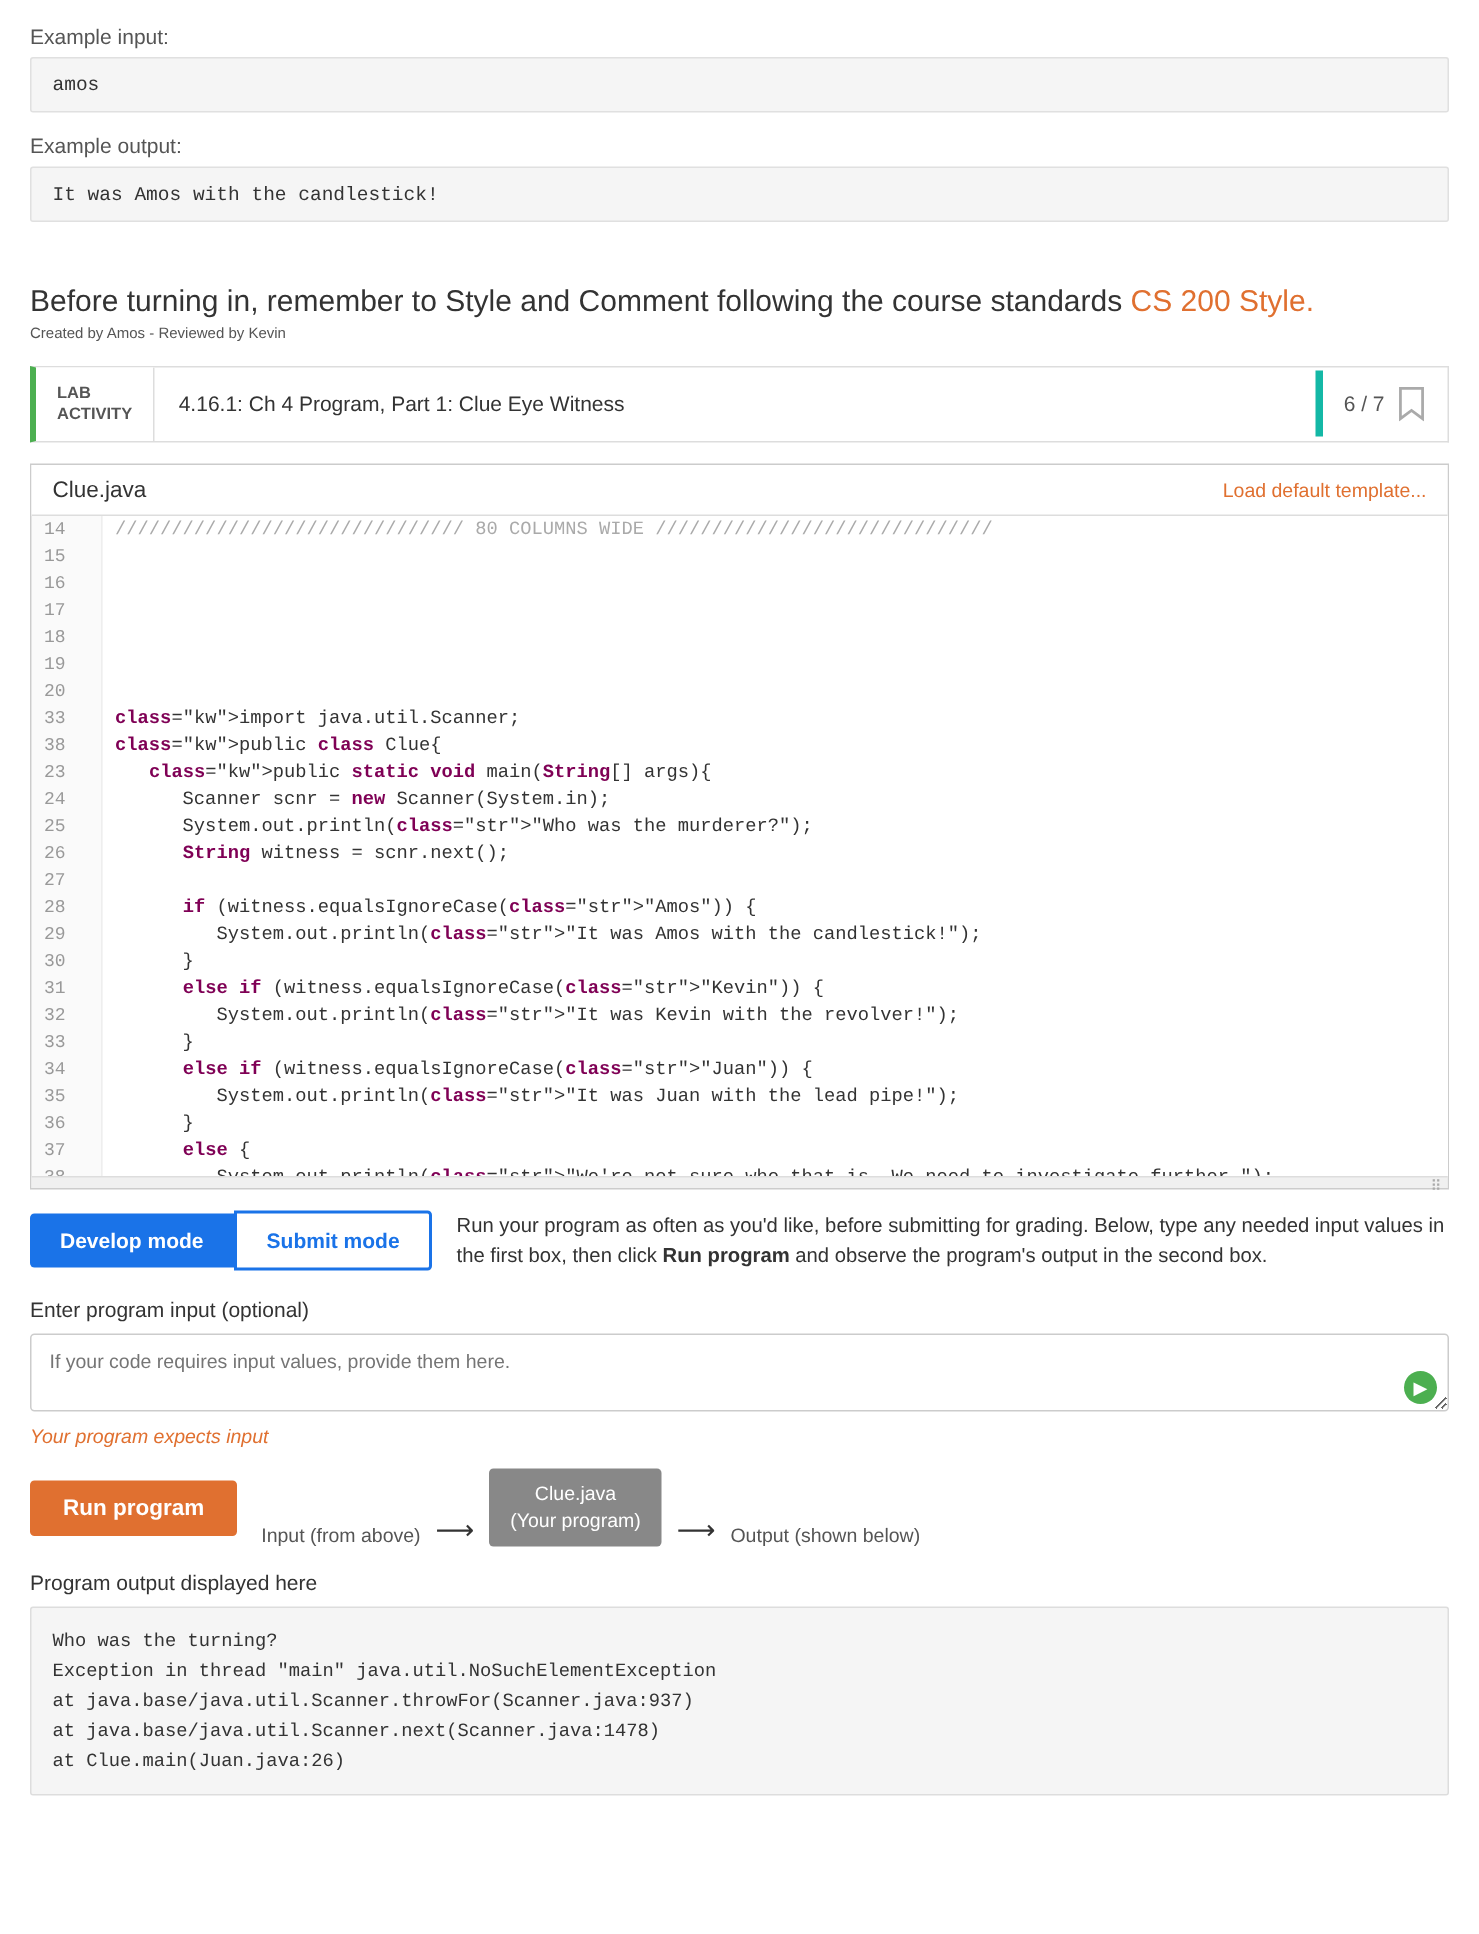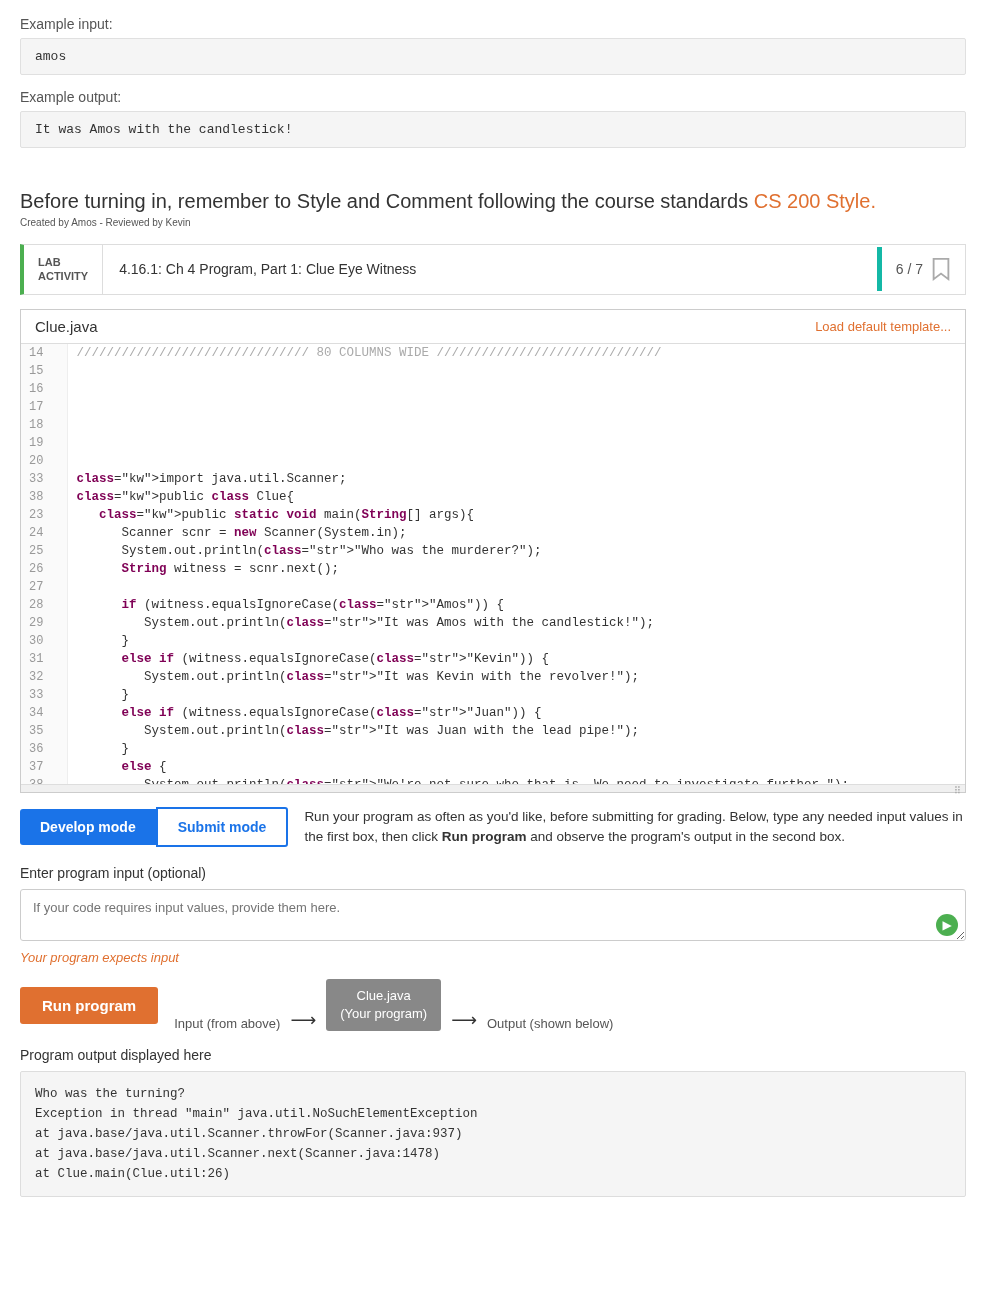--- a/index.html
+++ b/index.html
@@ -450,15 +450,15 @@
       <span>Output (shown below)</span>
     </div>
   </div>
 
   <div class="output-label">Program output displayed here</div>
   <div class="output-box" id="output-box">
       <div class="output-line">Who was the turning?</div>
       <div class="output-line">Exception in thread "main" java.util.NoSuchElementException</div>
       <div class="output-line">        at java.base/java.util.Scanner.throwFor(Scanner.java:937)</div>
       <div class="output-line">        at java.base/java.util.Scanner.next(Scanner.java:1478)</div>
-      <div class="output-line">        at Clue.main(Clue.util:26)</div>
+      <div class="output-line">        at Clue.main(Juan.java:26)</div>
     </div>
 </div>
 
 </body></html>

